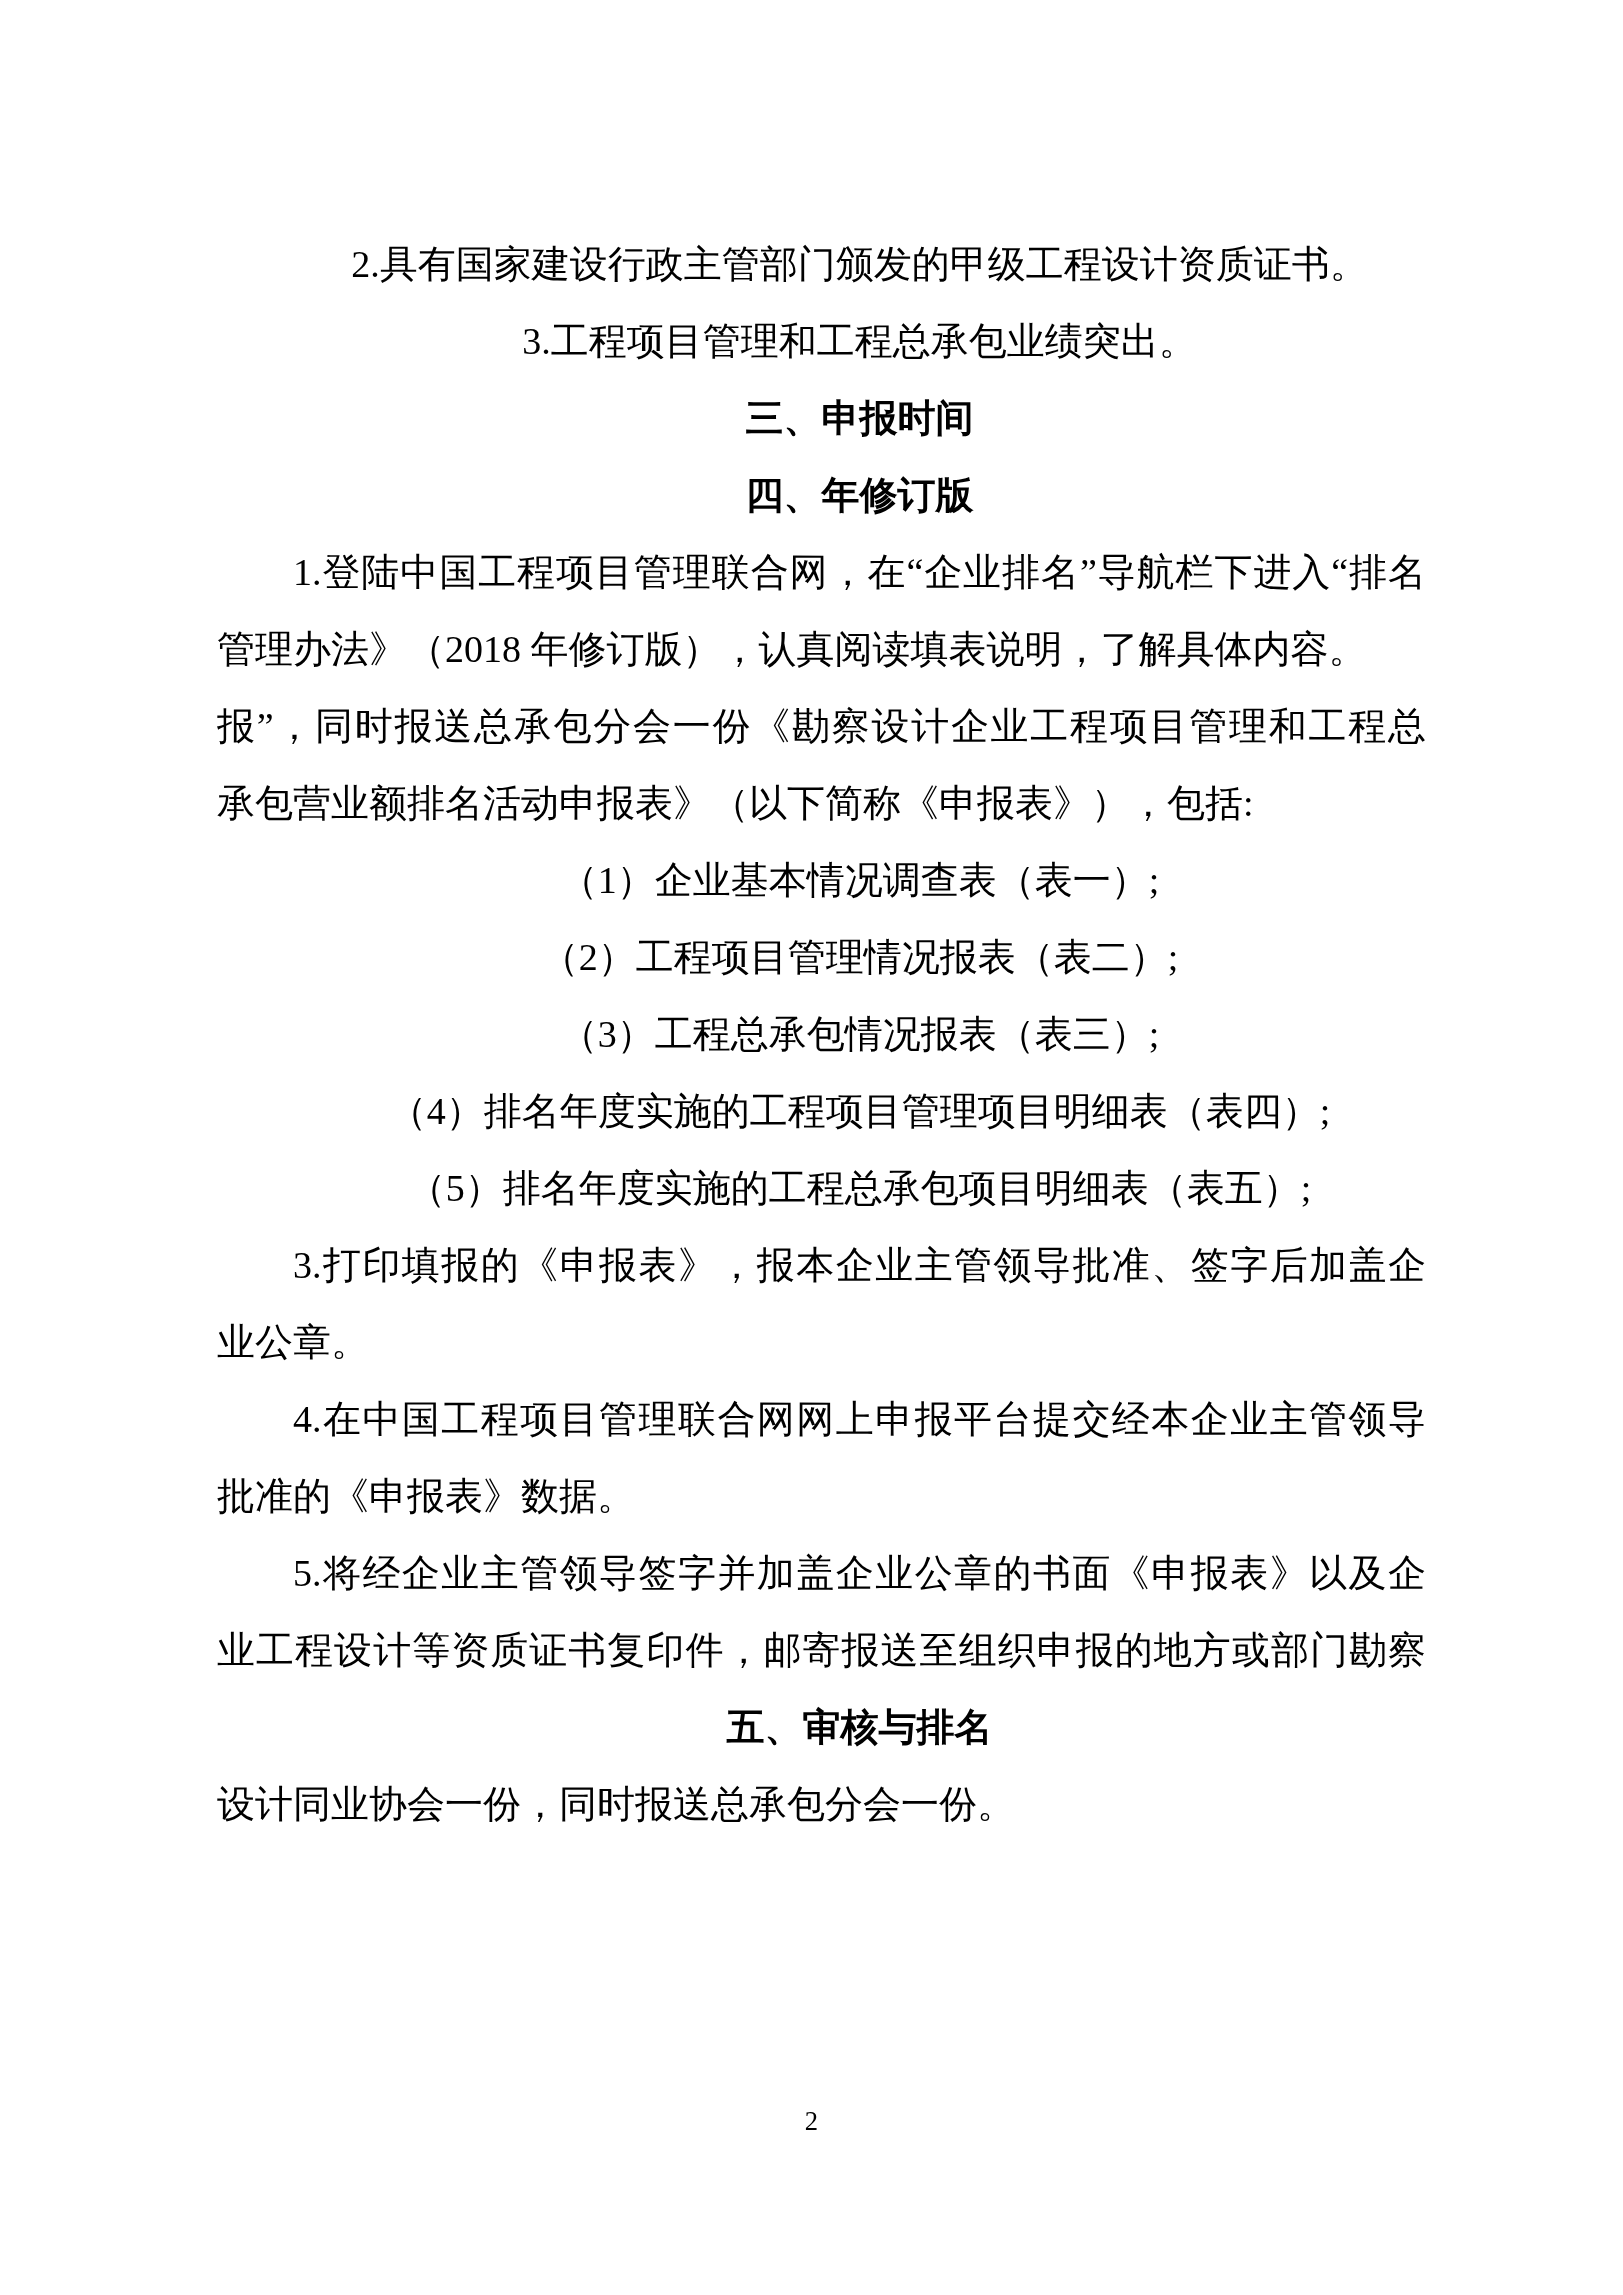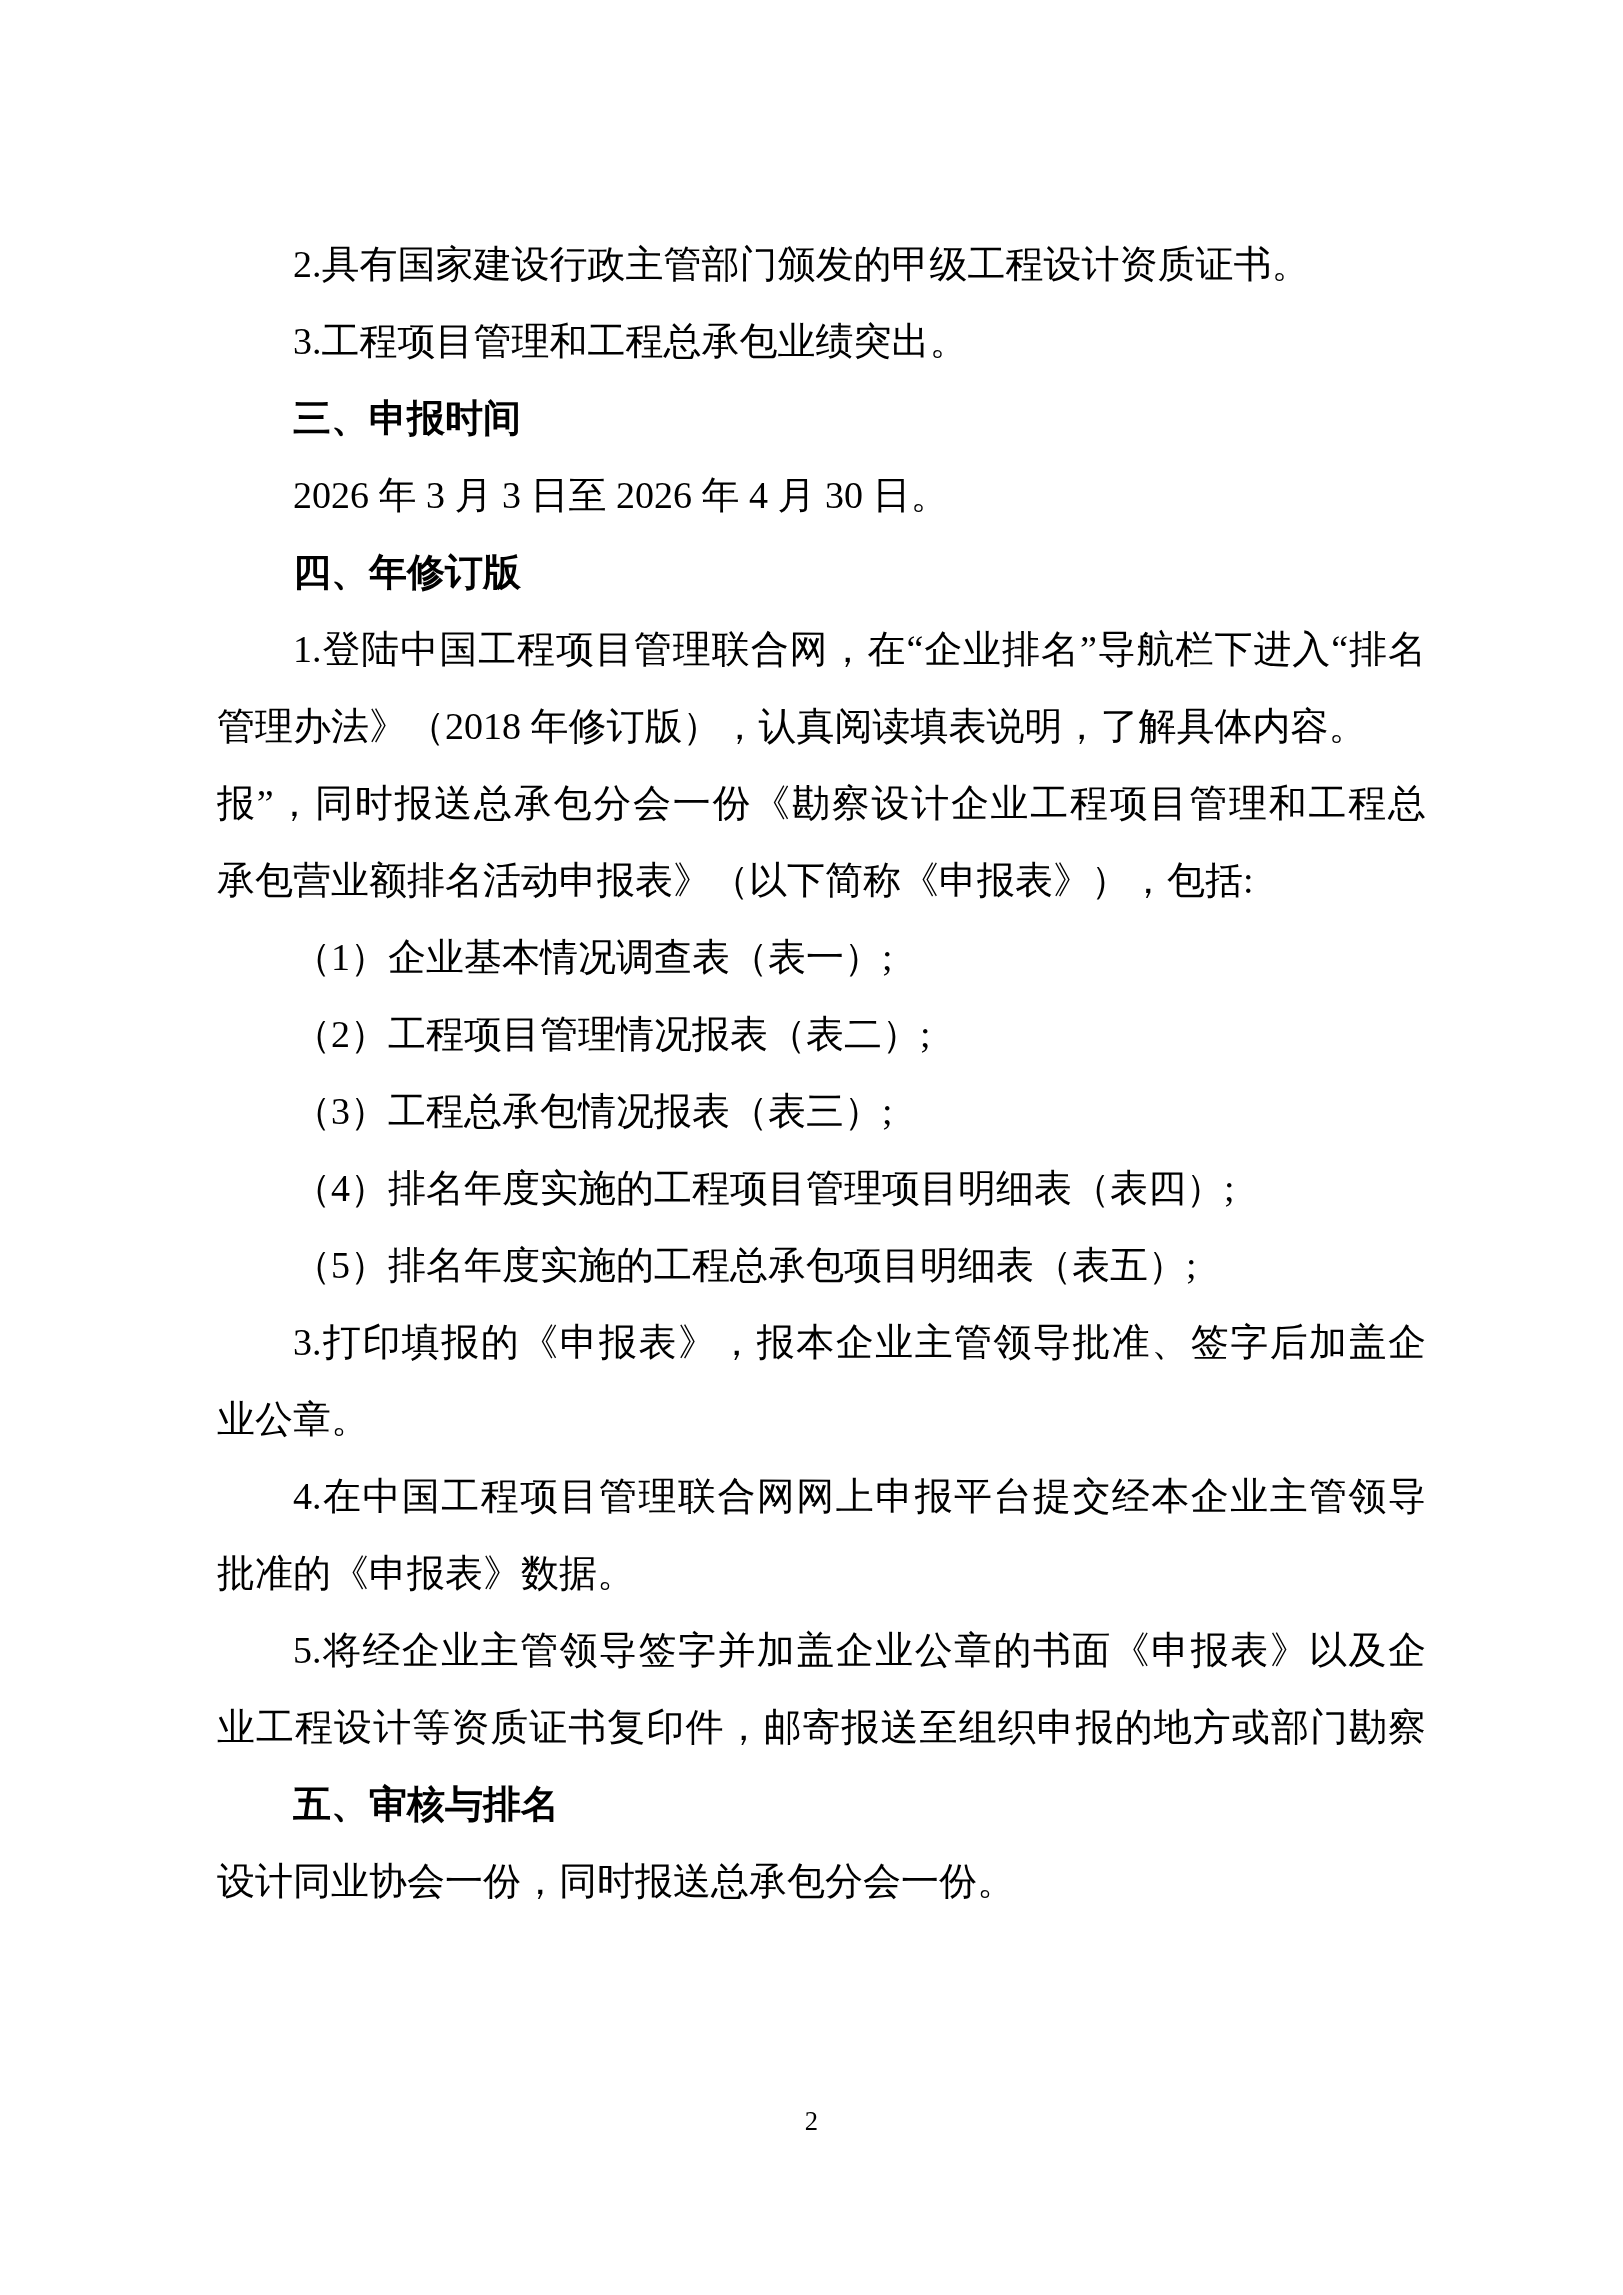--- a/index.html
+++ b/index.html
@@ -22,21 +22,21 @@
     right: 197px;
   }
   .line {
     font-family: "Liberation Serif", "DejaVu Serif", serif;
     font-size: 38px;
     line-height: 77px;
     white-space: nowrap;
     text-align: left;
     color: #000000;
   }
-  .indent { text-indent: 2em; }
+  .indent { text-indent: 2em; text-align: center; }
   .full {
     white-space: normal;
     text-align: justify;
     text-align-last: justify;
     text-justify: inter-character;
   }
   .heading {
     font-family: Liberation Serif, serif;
     font-weight: bold;
   }
@@ -53,21 +53,20 @@
   }
 </style>
 </head>
 <body>
 
 <div class="page">
   <div class="content">
     <div class="line indent">2.具有国家建设行政主管部门颁发的甲级工程设计资质证书。</div>
     <div class="line indent">3.工程项目管理和工程总承包业绩突出。</div>
     <div class="line heading indent">三、申报时间</div>
-    <div class="line indent">2026 年 3 月 3 日至 2026 年 4 月 30 日。</div>
     <div class="line heading indent">四、年修订版</div>
     <div class="line indent full">1.登陆中国工程项目管理联合网，在“企业排名”导航栏下进入“排名</div>
     <div class="line">管理办法》（2018 年修订版），认真阅读填表说明，了解具体内容。</div>
     <div class="line full">报”，同时报送总承包分会一份《勘察设计企业工程项目管理和工程总</div>
     <div class="line">承包营业额排名活动申报表》（以下简称《申报表》），包括:</div>
     <div class="line indent">（1）企业基本情况调查表（表一）;</div>
     <div class="line indent">（2）工程项目管理情况报表（表二）;</div>
     <div class="line indent">（3）工程总承包情况报表（表三）;</div>
     <div class="line indent">（4）排名年度实施的工程项目管理项目明细表（表四）;</div>
     <div class="line indent">（5）排名年度实施的工程总承包项目明细表（表五）;</div>

